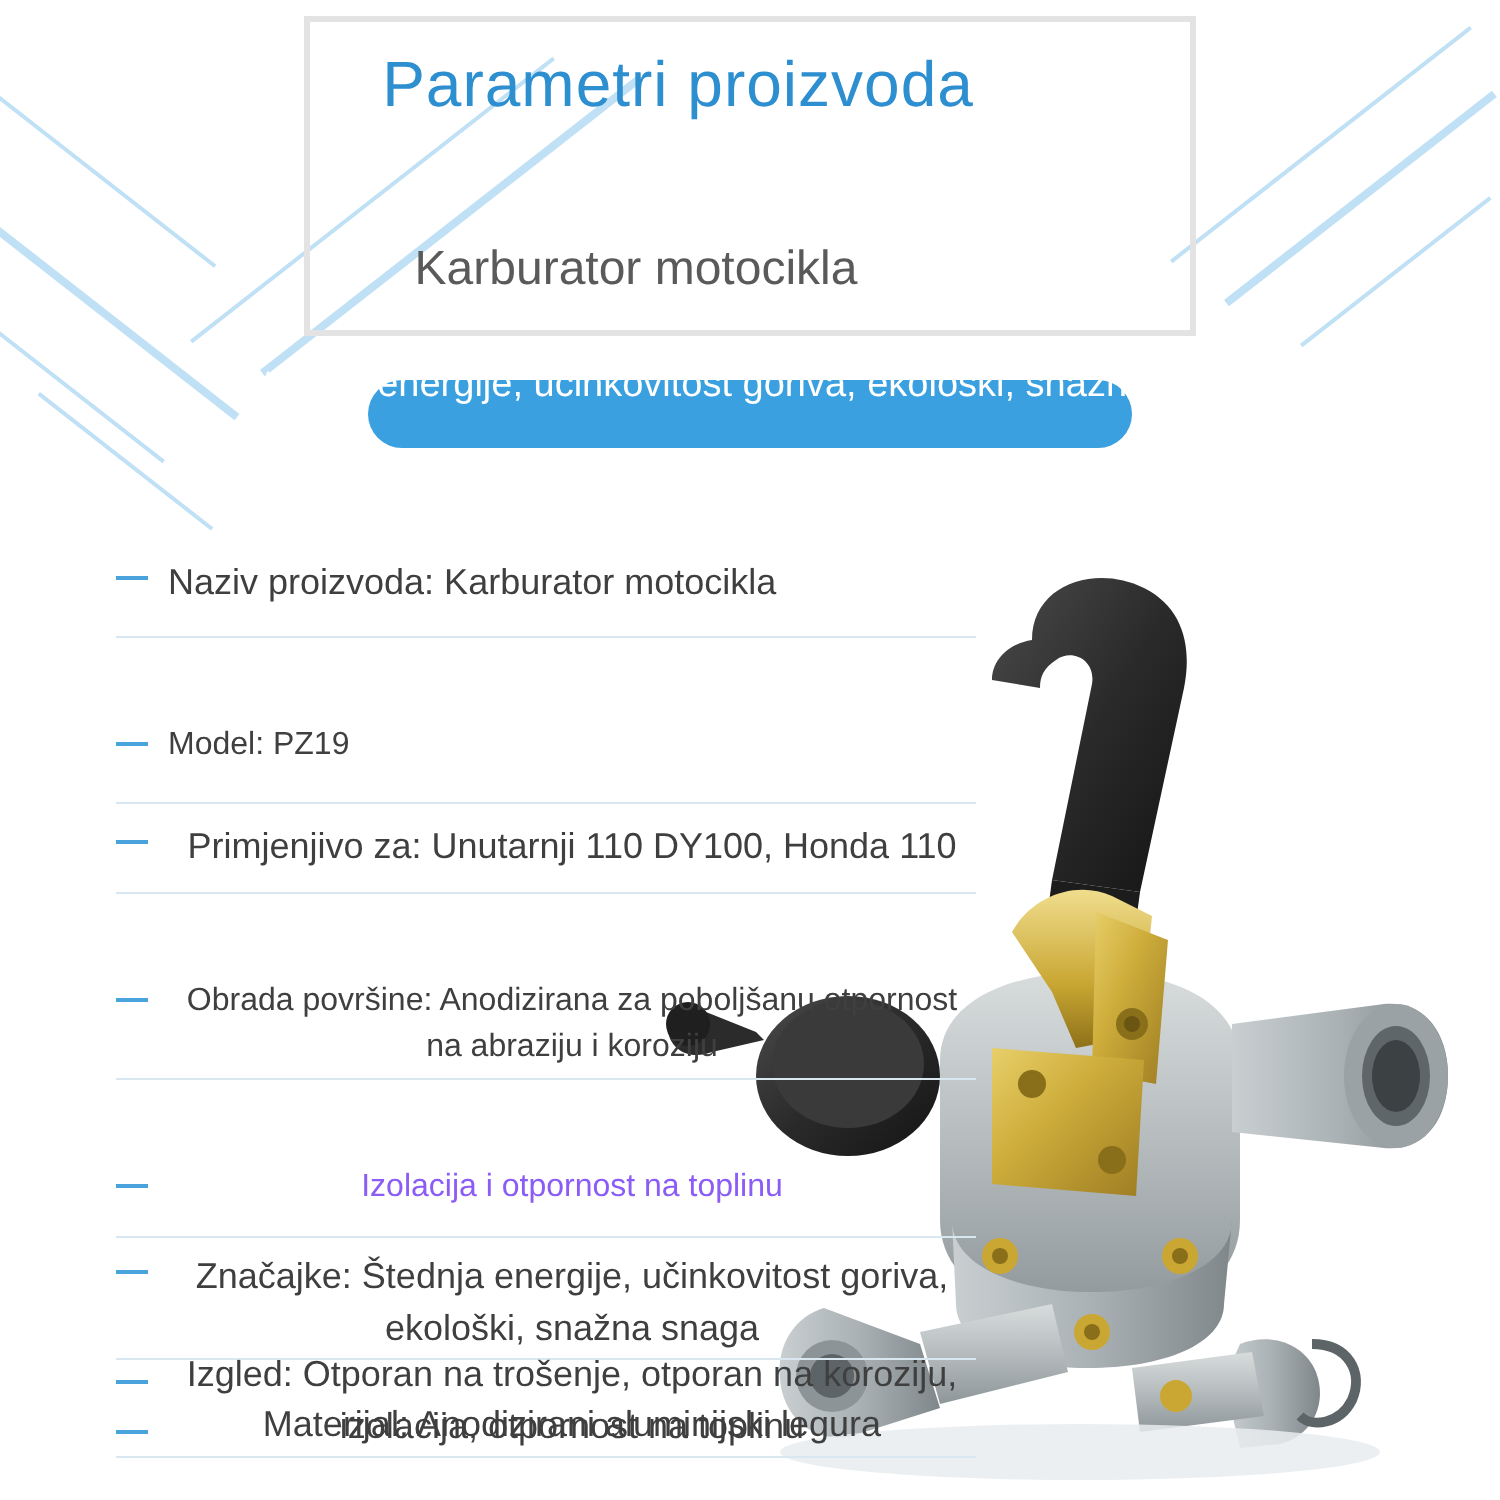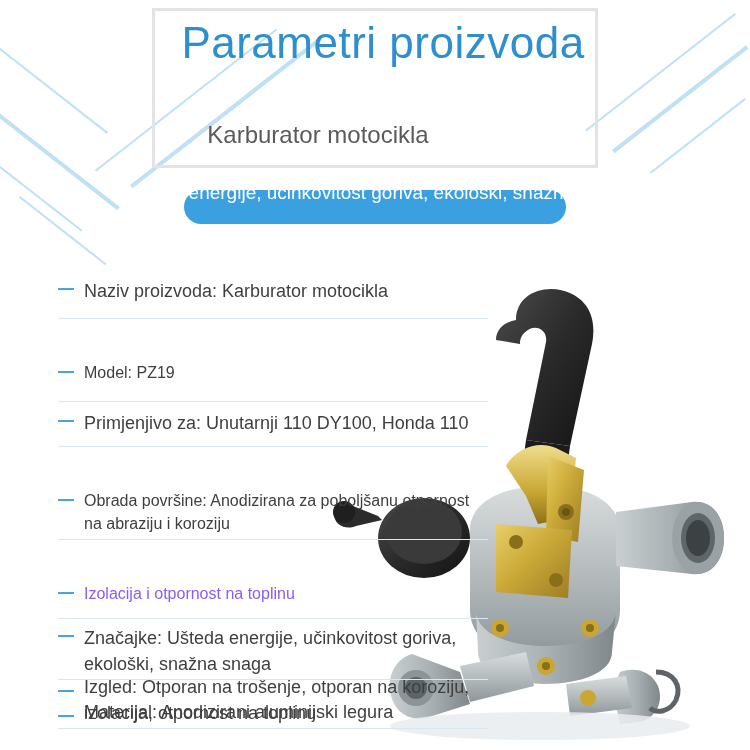--- a/index.html
+++ b/index.html
@@ -40,26 +40,25 @@
     border: 3px solid #e3e3e3;
     box-sizing: border-box;
     background: transparent;
   }
   .title-main {
     position: absolute;
     left: 0;
     top: 18px;
     width: 678px;
     text-align: center;
-    font-size: 44px;
+    font-size: 32px;
     line-height: 49px;
     color: #2d8fd0;
     font-weight: normal;
     letter-spacing: 0.5px;
-    padding-left: 44px;
   }
   .title-sub {
     position: absolute;
     left: 0;
     top: 120px;
     width: 636px;
     text-align: center;
     font-size: 24px;
     line-height: 30px;
     color: #5a5a5a;
@@ -101,21 +100,21 @@
     top: 10px;
     width: 16px;
     height: 2px;
     background: #4aa3dd;
   }
   .spec-text {
     margin-left: 26px;
     font-size: 18px;
     line-height: 26px;
     color: #3f3f3f;
-    text-align: left;
+    text-align: center;
   }
   .spec-text.left {
     text-align: left;
   }
   .spec-text.small {
     font-size: 16px;
     line-height: 23px;
     margin-top: 42px;
   }
   .spec-text.hl {
@@ -278,21 +277,21 @@
     <div class="spec-row">
       <span class="dash"></span>
       <div class="spec-text small hl">Izolacija i otpornost na toplinu</div>
     </div>
     <div style="position:relative;height:1px;margin:6px 0 6px 0;">
       <div class="rule"></div>
     </div>
 
     <div class="spec-row">
       <span class="dash"></span>
-      <div class="spec-text">Značajke: Ušteda energije, učinkovitost goriva, ekološki, snažna snaga</div>
+      <div class="spec-text">Značajke: Štednja energije, učinkovitost goriva, ekološki, snažna snaga</div>
     </div>
     <div style="position:relative;height:1px;margin:2px 0 0 0;">
       <div class="rule"></div>
     </div>
 
     <div class="spec-row" style="margin-top:-6px;">
       <span class="dash" style="top:16px;"></span>
       <div class="spec-text">Izgled: Otporan na trošenje, otporan na koroziju, izolacija, otpornost na toplinu</div>
     </div>
     <div style="position:relative;height:1px;margin:2px 0 0 0;">

